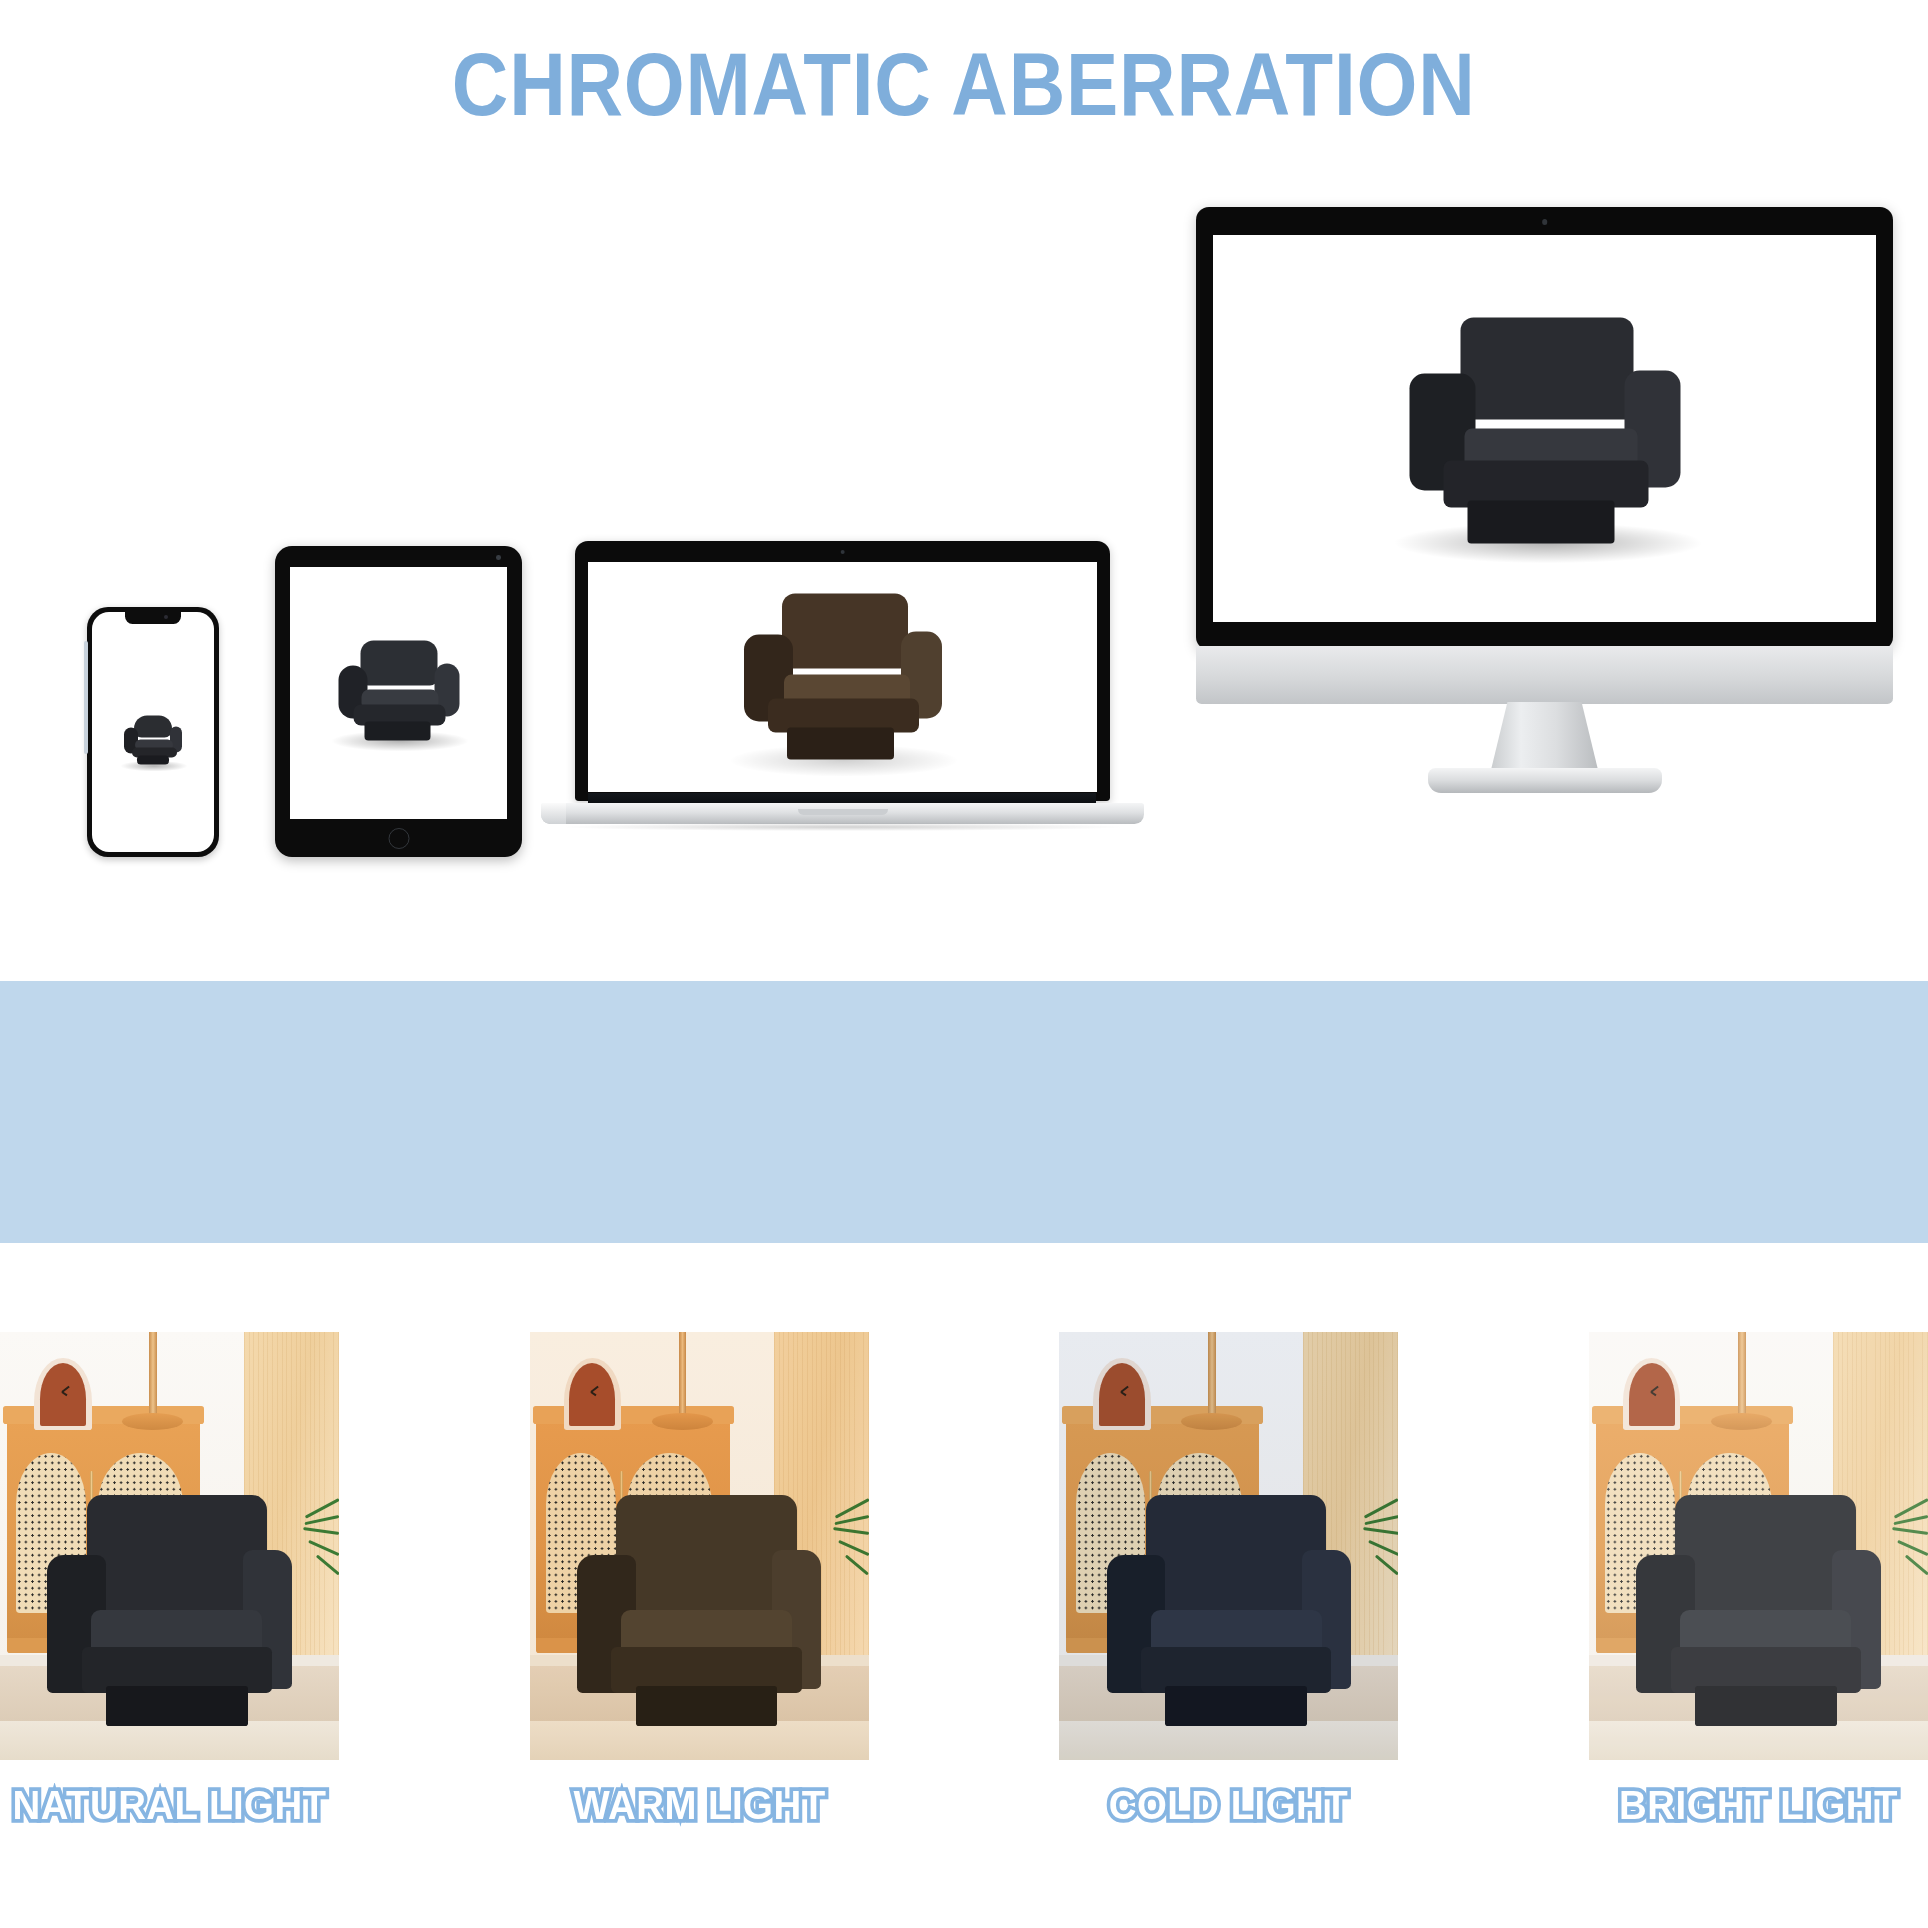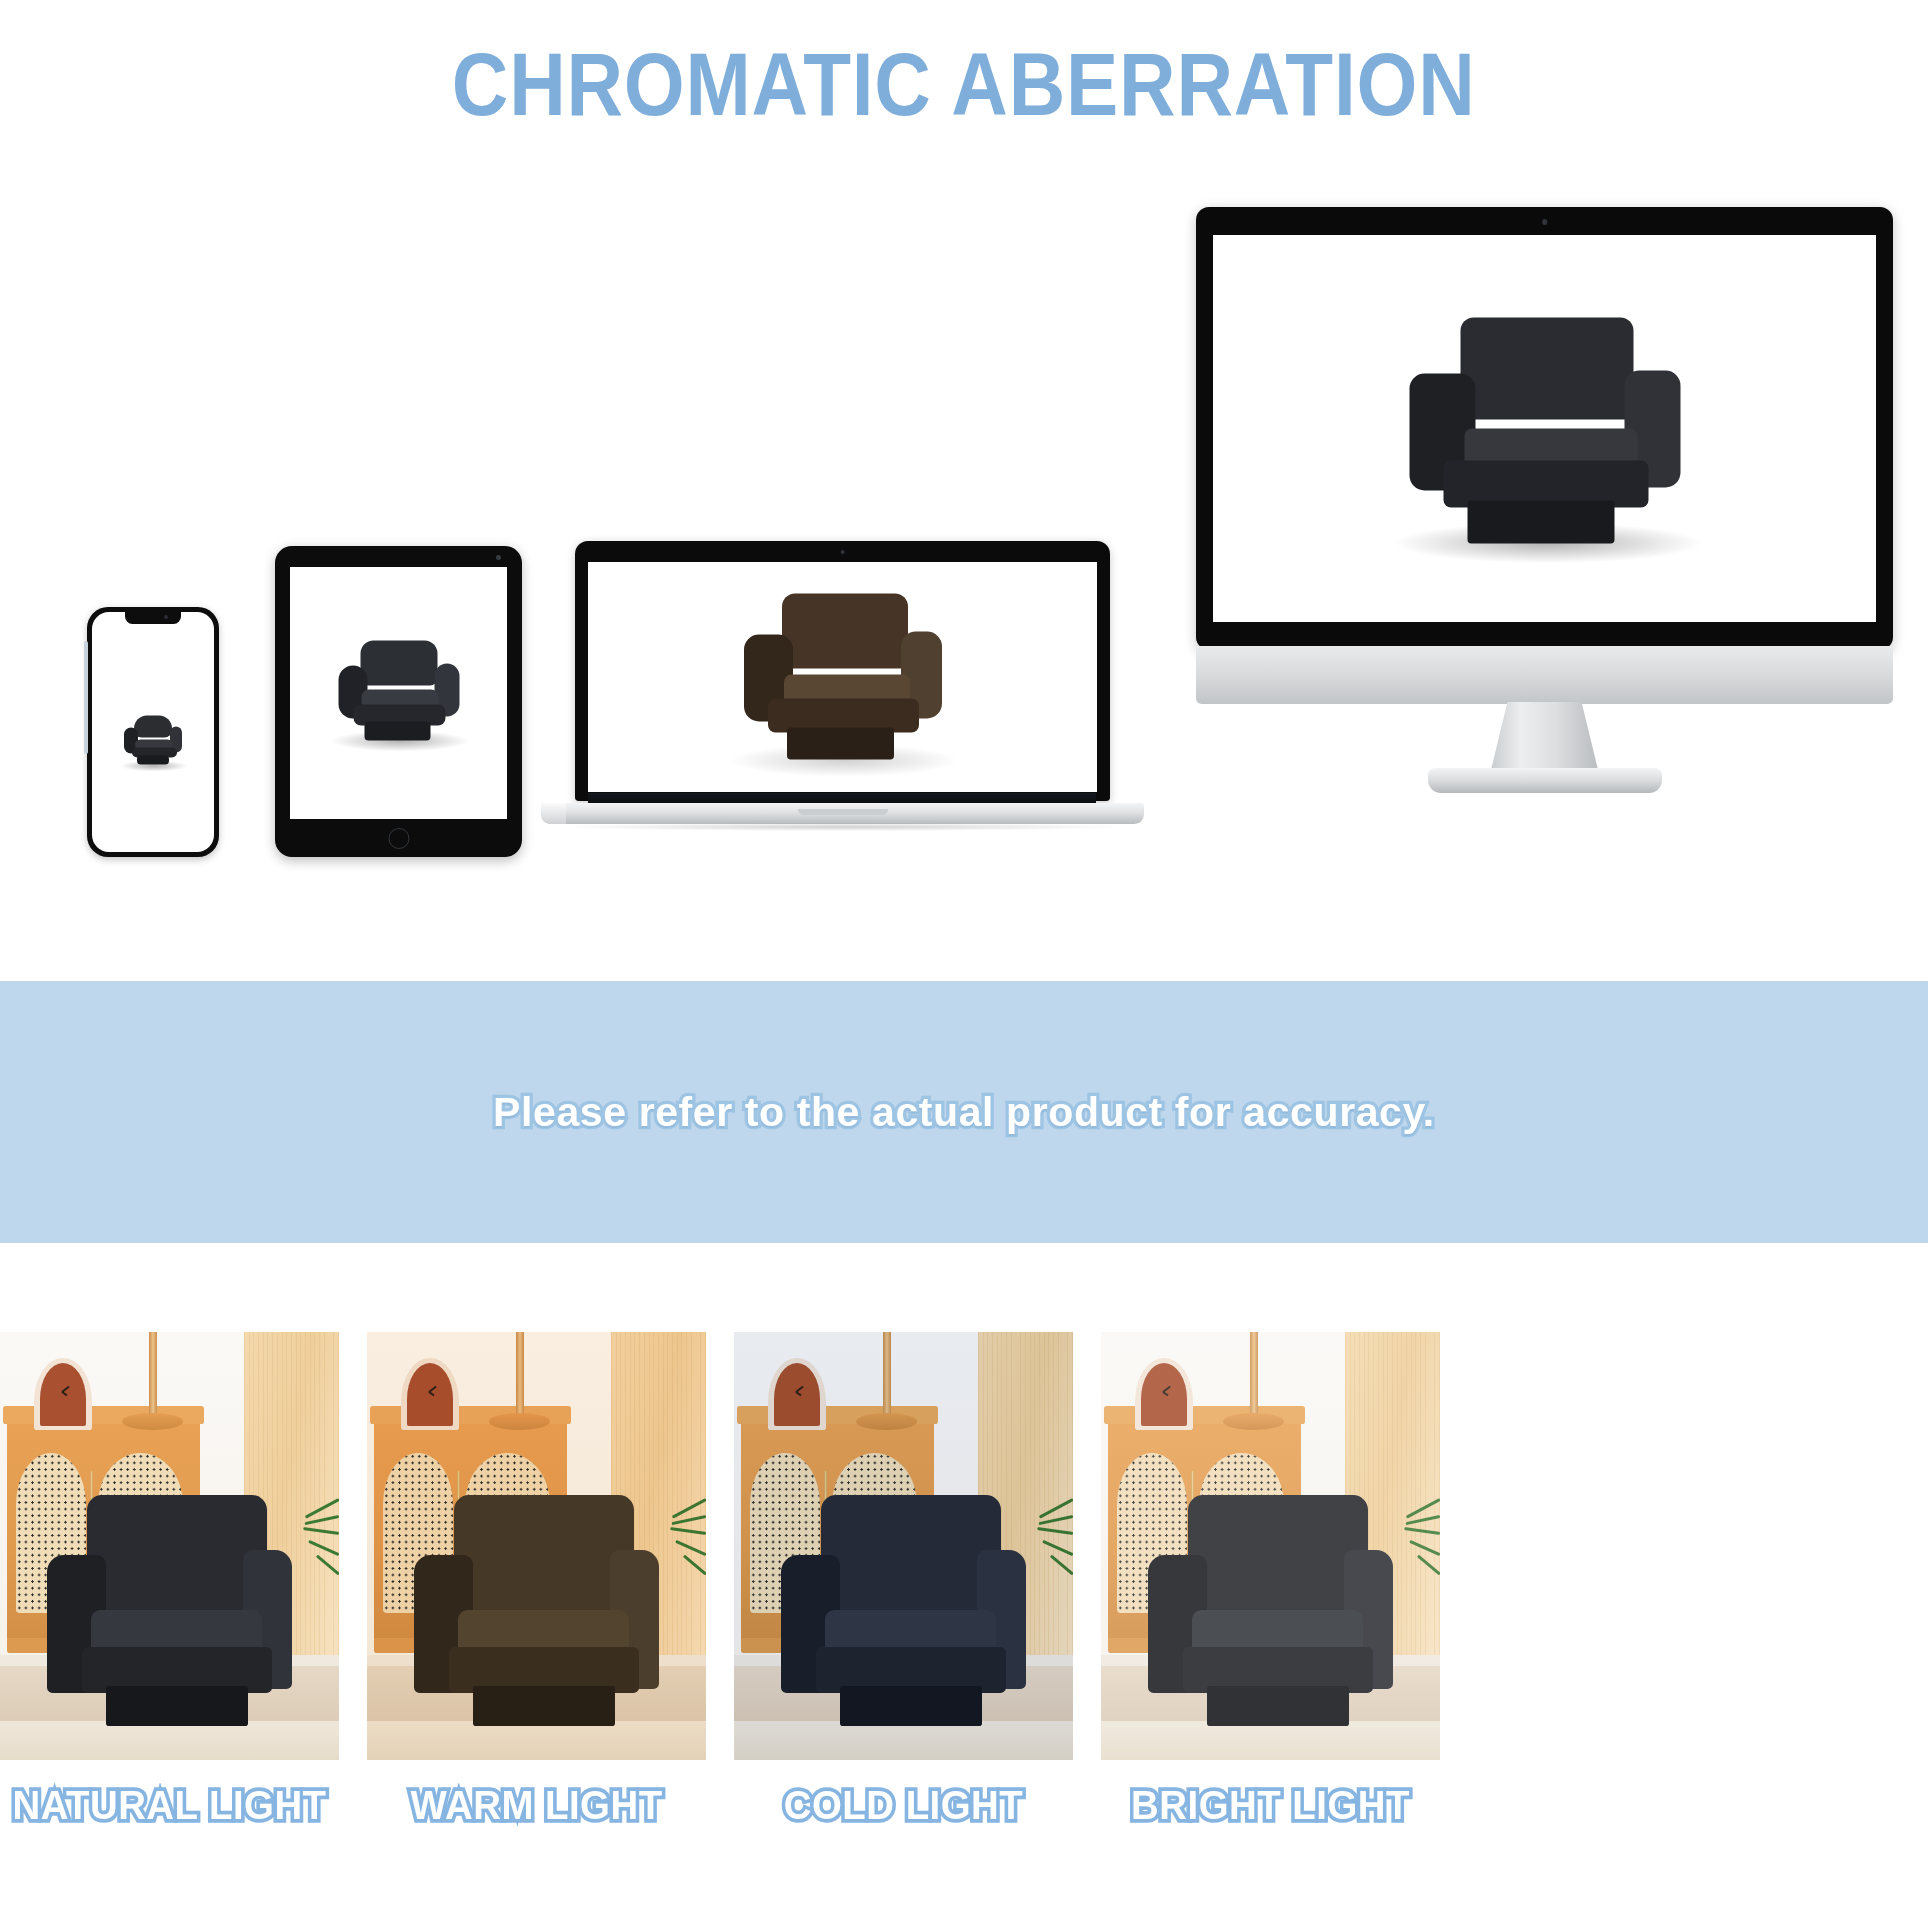--- a/index.html
+++ b/index.html
@@ -181,21 +181,21 @@
     text-align:center;
     white-space:nowrap;
     -webkit-text-stroke:6.6px #9ec4e4;
     paint-order:stroke fill;
     text-shadow:0 1.9px 0 rgba(130,170,205,.35);
   }
 
   
   #photo-strip{
     position:absolute; left:0; top:1332px; width:1928px; height:565px;
-    display:flex; justify-content:flex-start; gap:28px;
+    display:flex; justify-content:space-between; gap:28px;
   }
   .photo-cell{ width:339px; position:relative; }
   .photo{
     width:339px; height:428px; position:relative; overflow:hidden;
     background:#fbf8f4;
   }
   .variant-label{
     margin-top:22.6px;
     text-align:center;
     font-family:"Liberation Sans", sans-serif;
@@ -395,21 +395,20 @@
         </div>
       </div>
     </div>
     <div class="chin"></div>
     <div class="neck"></div>
     <div class="foot"></div>
   </div>
 </div>
 
 <div id="notice-banner">
-  <div class="notice-line">Please refer to the actual product for accuracy.</div>
 </div>
 
 <div id="photo-strip">
 
   <div class="photo-cell">
     <div class="photo">
       <div class="room">
         <div class="wall"></div>
         <div class="wall-panel"></div>
         <div class="baseboard"></div>

